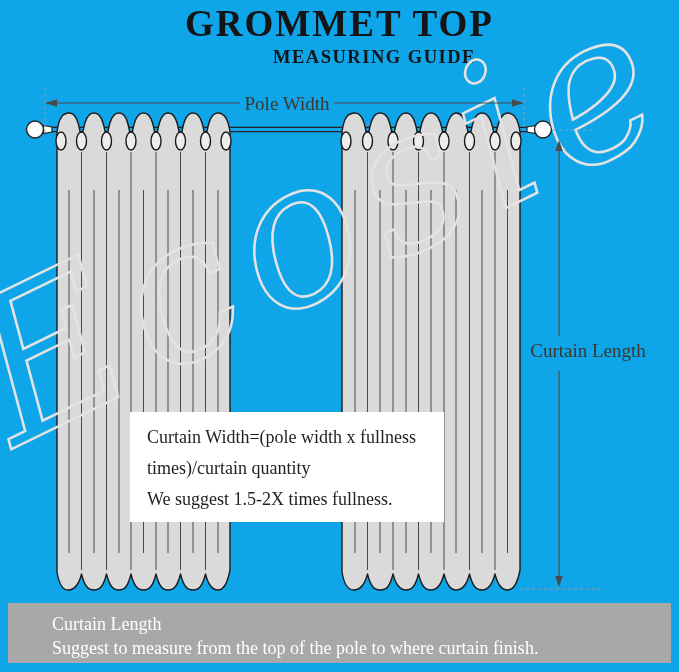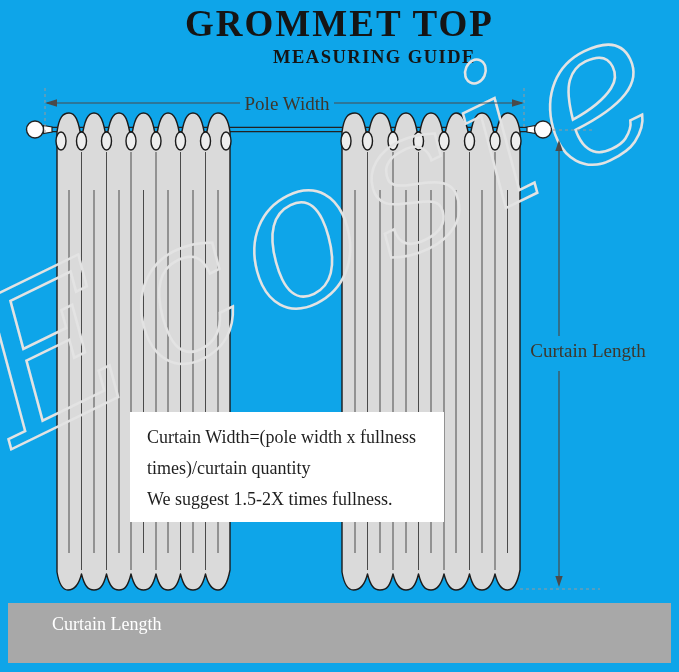--- a/index.html
+++ b/index.html
@@ -133,15 +133,16 @@
       <line x1="559" y1="371" x2="559" y2="578" stroke="#4a4a4a" stroke-width="1.2"></line>
       <polygon points="559,140 555.3,151 562.7,151" fill="#4a4a4a"></polygon>
       <polygon points="559,587 555.3,576 562.7,576" fill="#4a4a4a"></polygon>
       <text class="dim-label" x="588" y="357" text-anchor="middle">Curtain Length</text>
     </g>
 
   </svg>
 
   <div class="footer">
     <div class="f-title">Curtain Length</div>
+    <div class="f-desc">Suggest to measure from the top of the pole to where curtain finish.</div>
   </div>
 
 </div>
 
 </body></html>

